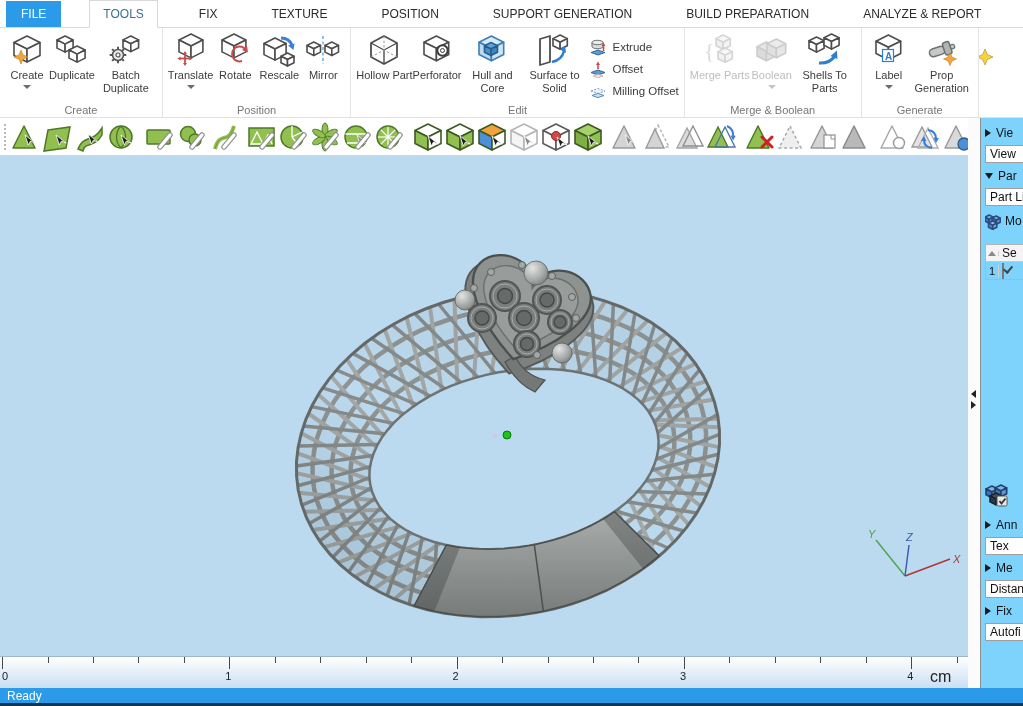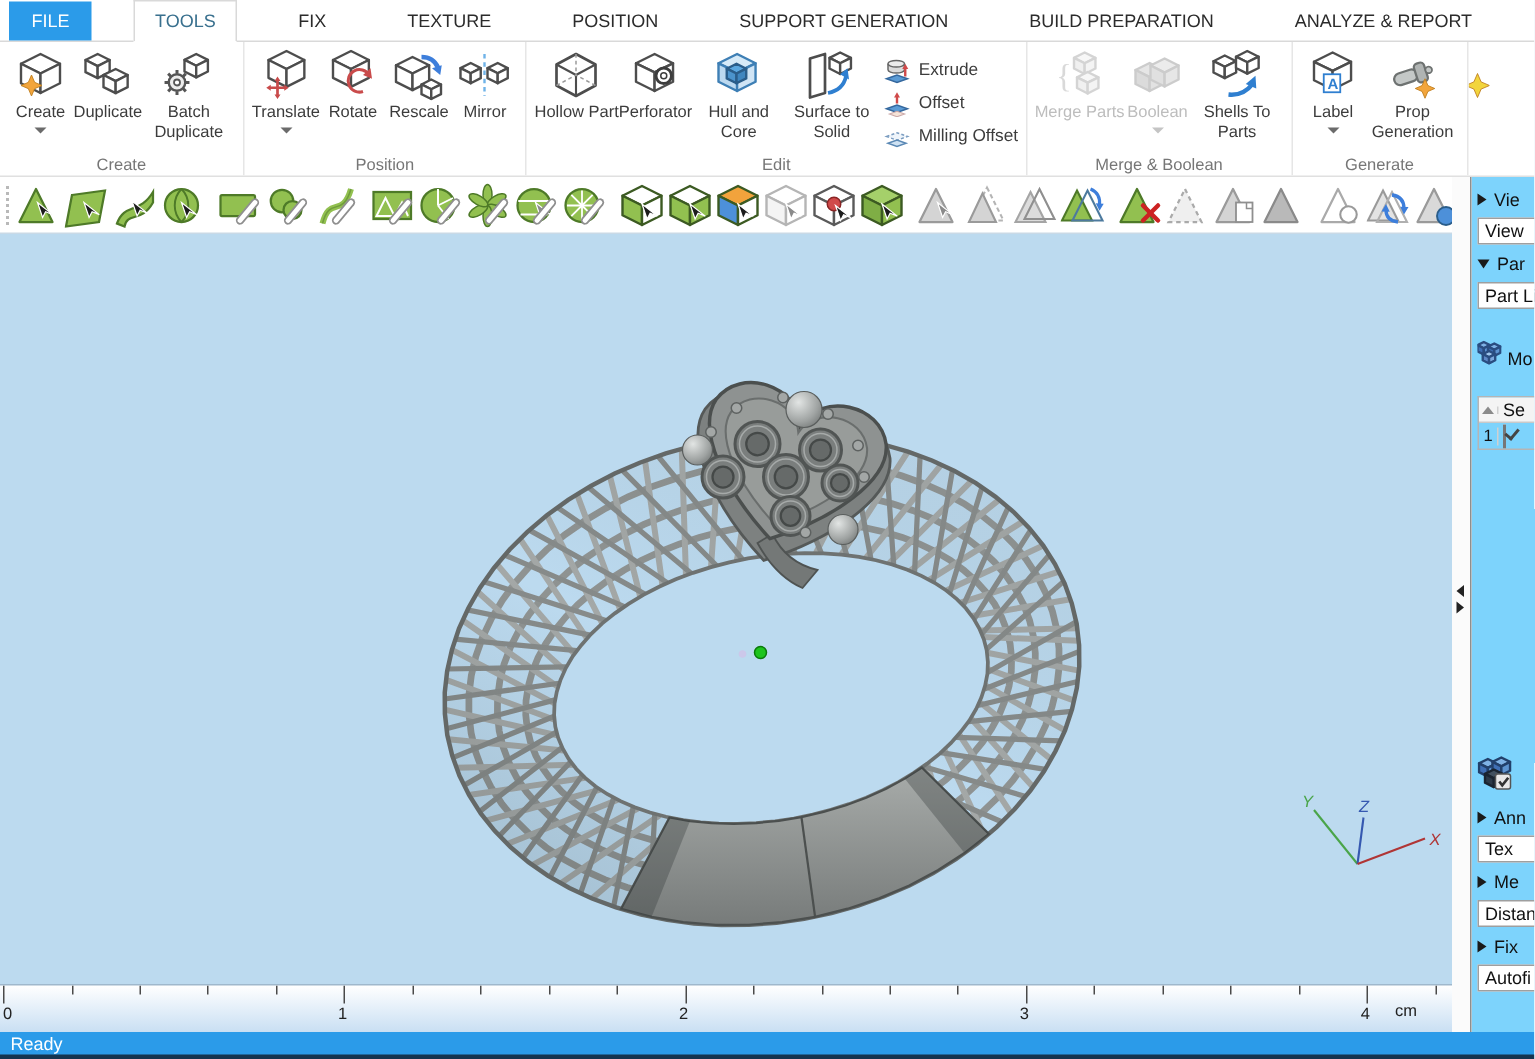--- a/index.html
+++ b/index.html
@@ -45,29 +45,29 @@
   .garr{position:absolute;left:3px;width:0;height:0;}
   .garr.l{top:272px;border-right:5px solid #222;border-top:4px solid transparent;border-bottom:4px solid transparent;}
   .garr.r{top:283px;border-left:5px solid #222;border-top:4px solid transparent;border-bottom:4px solid transparent;}
 
   
   .ruler{height:32px;position:relative;background:linear-gradient(#ffffff,#c9dff3);overflow:hidden;border-top:1px solid #9fb8cc;}
   .tick{position:absolute;top:0;width:1px;background:#4a4a4a;}
   .tick.minor{height:6px;}
   .tick.major{height:12px;}
   .rnum{position:absolute;top:13px;font-size:11px;color:#222;}
-  .runit{position:absolute;top:11px;font-size:11px;color:#222;}
+  .runit{position:absolute;top:11px;font-size:16px;color:#222;}
 
   
   .rpanel{flex:1;background:#7dd3fc;padding:3px 15px 0 4px;overflow:hidden;font-size:12px;color:#111;}
   .psec{display:flex;align-items:center;gap:5px;height:18px;margin-top:3px;white-space:nowrap;}
   .arr-r{width:0;height:0;border-left:6px solid #1a1a1a;border-top:4px solid transparent;border-bottom:4px solid transparent;flex:0 0 auto;}
   .arr-d{width:0;height:0;border-top:6px solid #1a1a1a;border-left:4px solid transparent;border-right:4px solid transparent;flex:0 0 auto;}
   .ptab{border:1px solid #9f9f9f;height:18px;line-height:16px;padding:0 4px;margin:3px 0 4px;white-space:nowrap;width:72px;background:#fff;}
-  .prow{display:flex;align-items:flex-end;gap:4px;height:22px;margin:18px 0;white-space:nowrap;}
+  .prow{display:flex;align-items:flex-start;gap:4px;height:22px;margin:8px 0;white-space:nowrap;}
   .ptbl{border:1px solid #b5b5b5;border-right:none;margin-top:2px;width:40px;}
   .ptr{display:flex;height:17px;align-items:center;}
   .ptr.hdr{background:#f4f4f4;border-bottom:1px solid #c9c9c9;}
   .ptc1{width:13px;display:flex;justify-content:center;border-right:1px solid #d0d0d0;font-size:11px;}
   .ptc2{padding-left:3px;font-size:12px;white-space:nowrap;}
   .sortup{width:0;height:0;border-bottom:5px solid #8a8a8a;border-left:4px solid transparent;border-right:4px solid transparent;}
   .cbx{width:11px;height:11px;border:1px solid #777;background:#fff;position:relative;}
   .cbx:after{content:"";position:absolute;left:2px;top:0px;width:4px;height:7px;border:solid #444;border-width:0 2px 2px 0;transform:rotate(40deg);}
   .plbody{height:196px;}
   .pvrow{margin:8px 0 6px;height:26px;}

